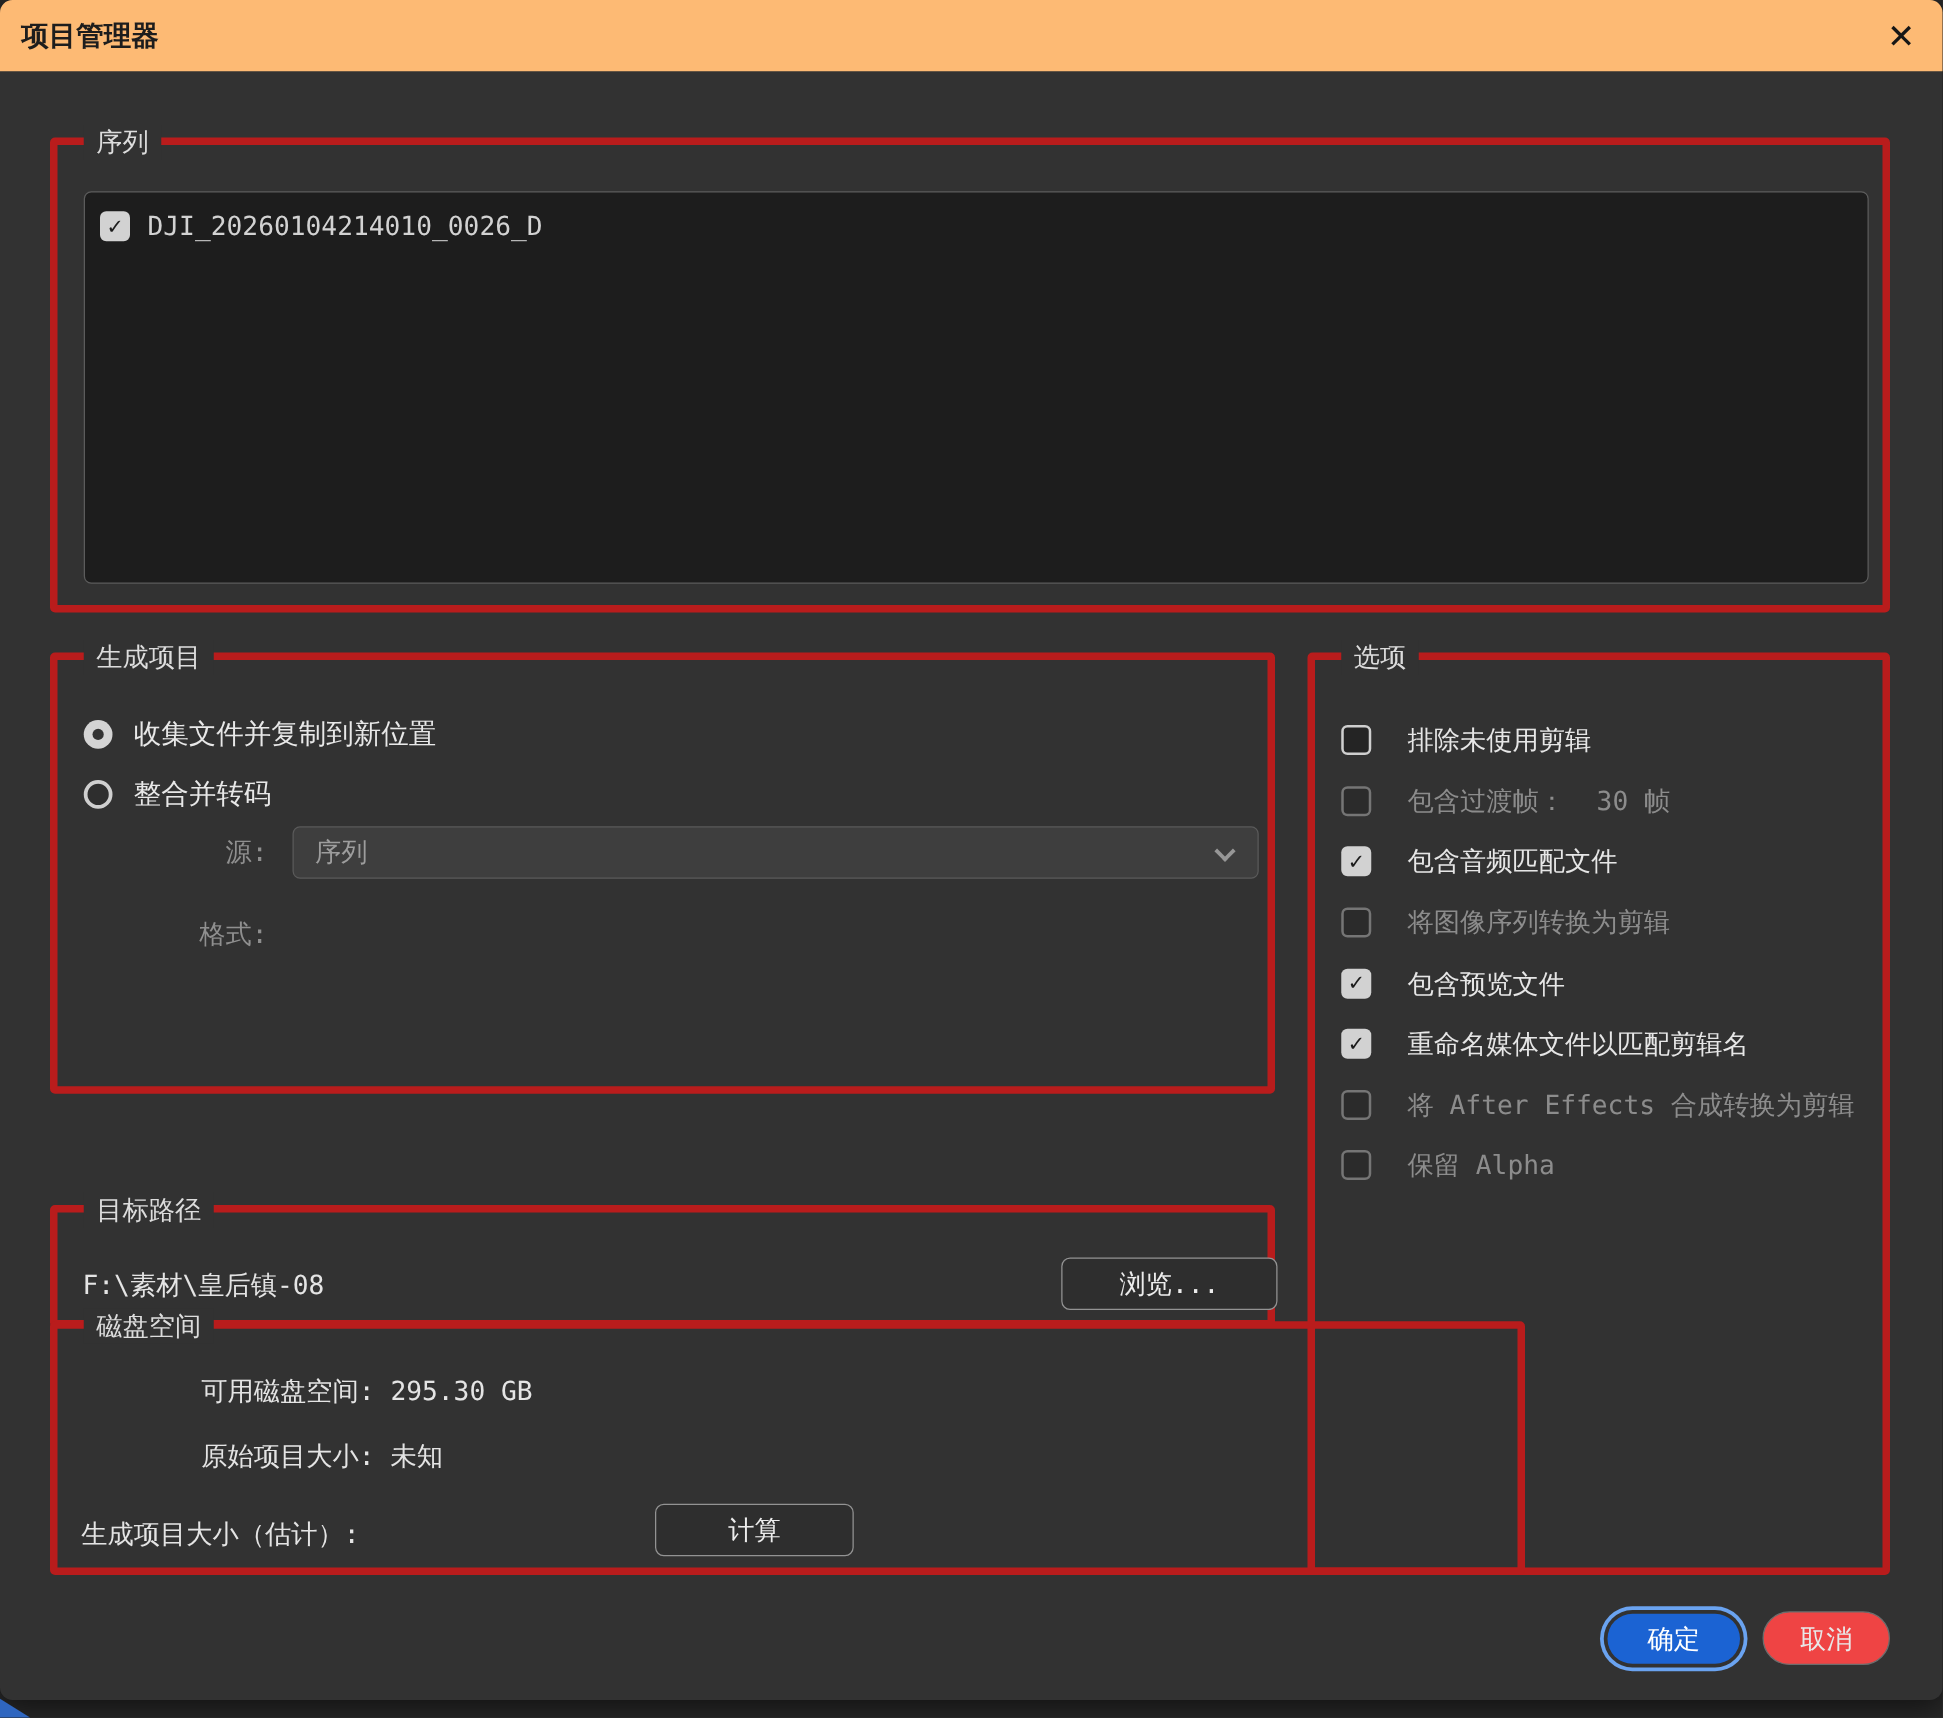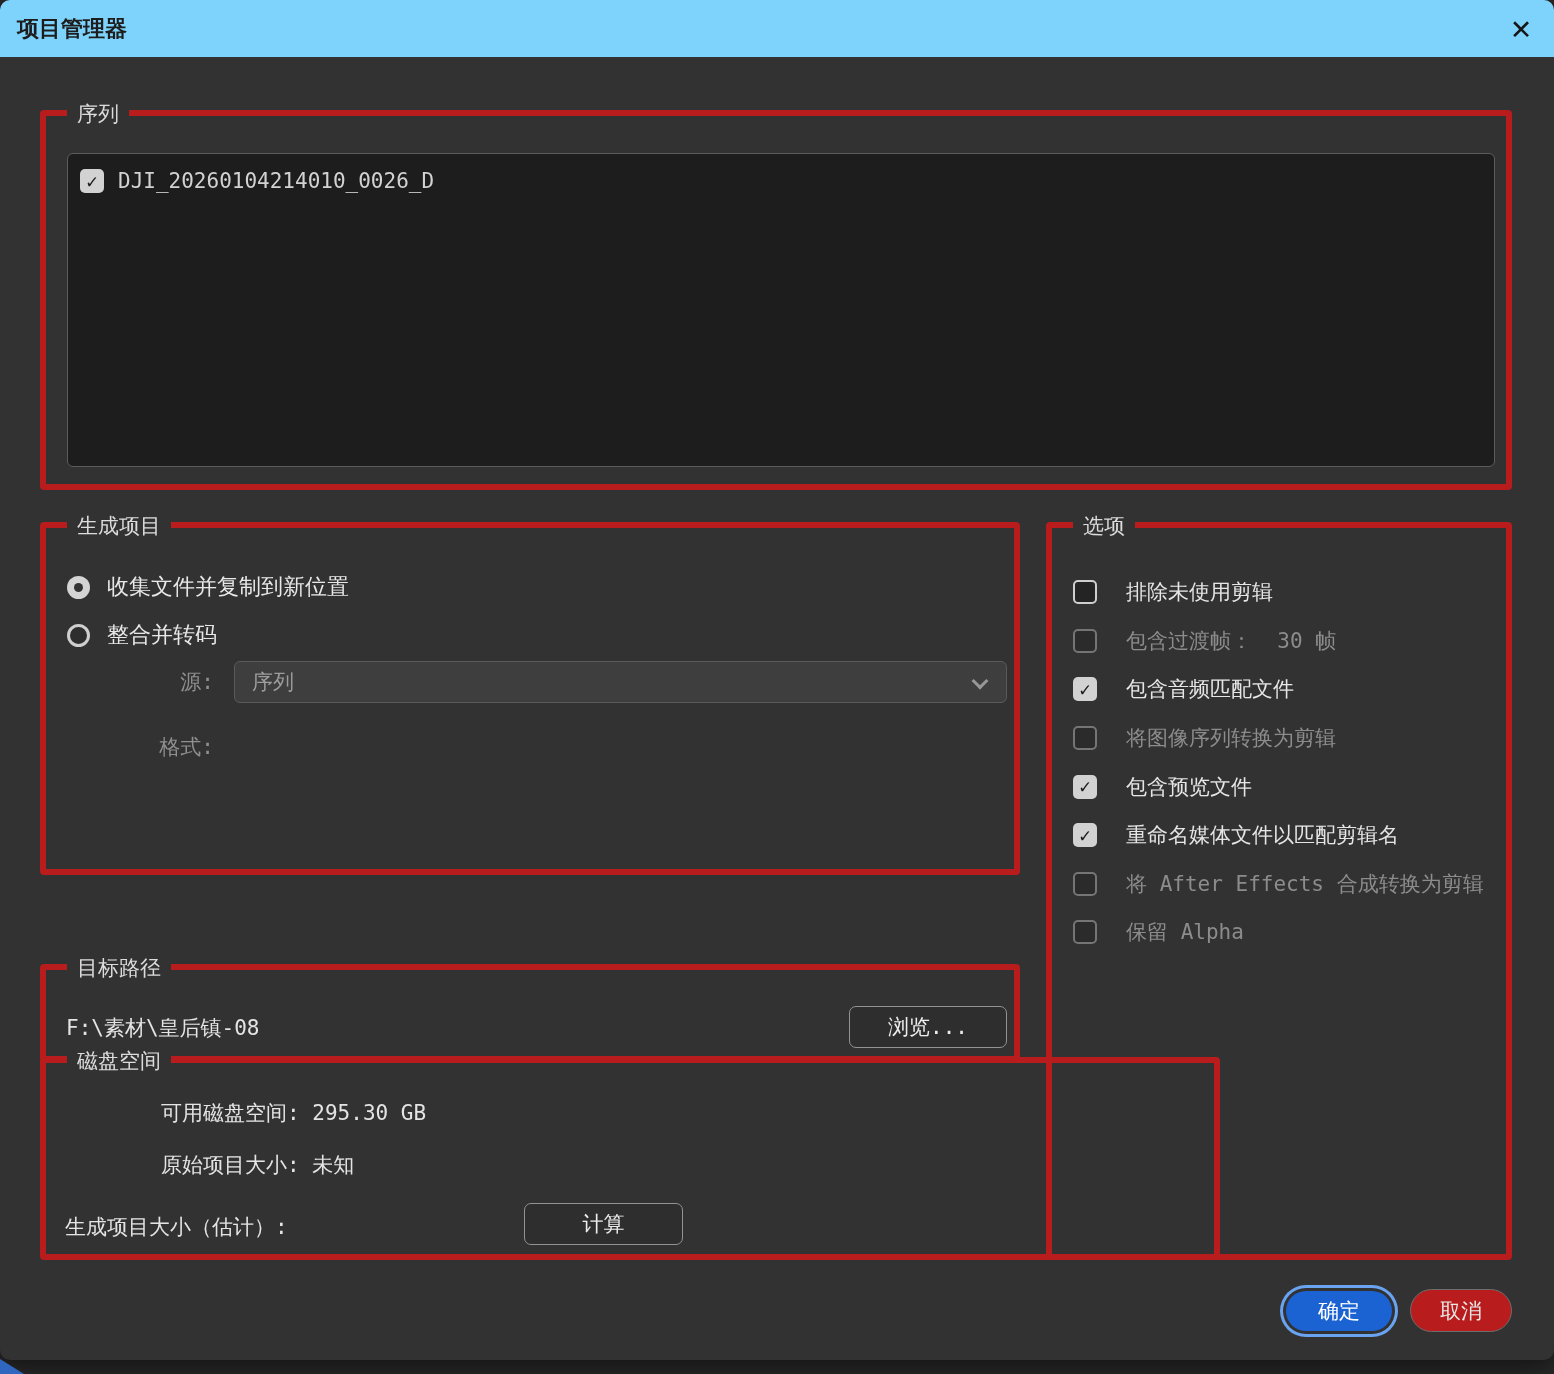--- a/index.html
+++ b/index.html
@@ -12,21 +12,21 @@
   }
 
   
   .dialog {
     position:absolute; left:0; top:0; width:1554px; height:1360px;
     background:#323232; border-radius:10px;
     box-shadow:0 6px 24px rgba(0,0,0,.55);
   }
   .titlebar {
     position:absolute; left:0; top:0; right:0; height:57px;
-    background:#7dd3fc; border-radius:10px 10px 0 0;
+    background:#fdba74; border-radius:10px 10px 0 0;
     display:flex; align-items:center;
   }
   .title {
     margin-left:17px; font-size:22px; font-weight:600; color:#1d1d1d;
     font-family:"DejaVu Sans","Liberation Sans",sans-serif;
   }
   .close-btn {
     position:absolute; right:14px; top:10px; width:38px; height:38px;
     display:flex; align-items:center; justify-content:center;
     font-size:27px; line-height:1; color:#161616; cursor:pointer;
@@ -117,21 +117,21 @@
 
   
   .ok-btn {
     position:absolute; left:1286px; top:1291px; width:106px; height:40px;
     background:#1b63d3; border-radius:999px; color:#fff; font-size:21px;
     display:flex; align-items:center; justify-content:center; cursor:pointer;
     box-shadow:0 0 0 3px #323232, 0 0 0 6px #6aa3f0;
   }
   .cancel-btn {
     position:absolute; left:1410px; top:1289px; width:102px; height:43px;
-    background:#b91c1c; border:1.5px solid #6d6d6d; border-radius:999px;
+    background:#ef4444; border:1.5px solid #6d6d6d; border-radius:999px;
     color:#e8e8e8; font-size:21px; display:flex; align-items:center;
     justify-content:center; cursor:pointer;
   }
 </style>
 </head>
 <body>
 
 <div class="dialog">
 
   <div class="titlebar">
@@ -228,21 +228,21 @@
         <span class="cb disabled"></span>
         <span class="opt-label">保留 Alpha</span>
       </div>
 
     </div>
   </div>
 
   <div class="group" style="left:40px; top:964px; width:980px; height:98px;">
     <div class="group-legend">目标路径</div>
     <div class="plain" style="left:20px; top:44px;">F:\素材\皇后镇-08</div>
-    <div class="btn" style="position:absolute; left:803px; top:36px; width:158px; height:42px;">浏览...</div>
+    <div class="btn" style="position:absolute; left:803px; top:36px; width:173px; height:42px;">浏览...</div>
   </div>
 
   <div class="group" style="left:40px; top:1057px; width:1180px; height:203px;">
     <div class="group-legend">磁盘空间</div>
 
     <div class="plain" style="left:115px; top:36px;">
       <span>可用磁盘空间:</span>
       <span> </span>
       <span>295.30 GB</span>
     </div>

